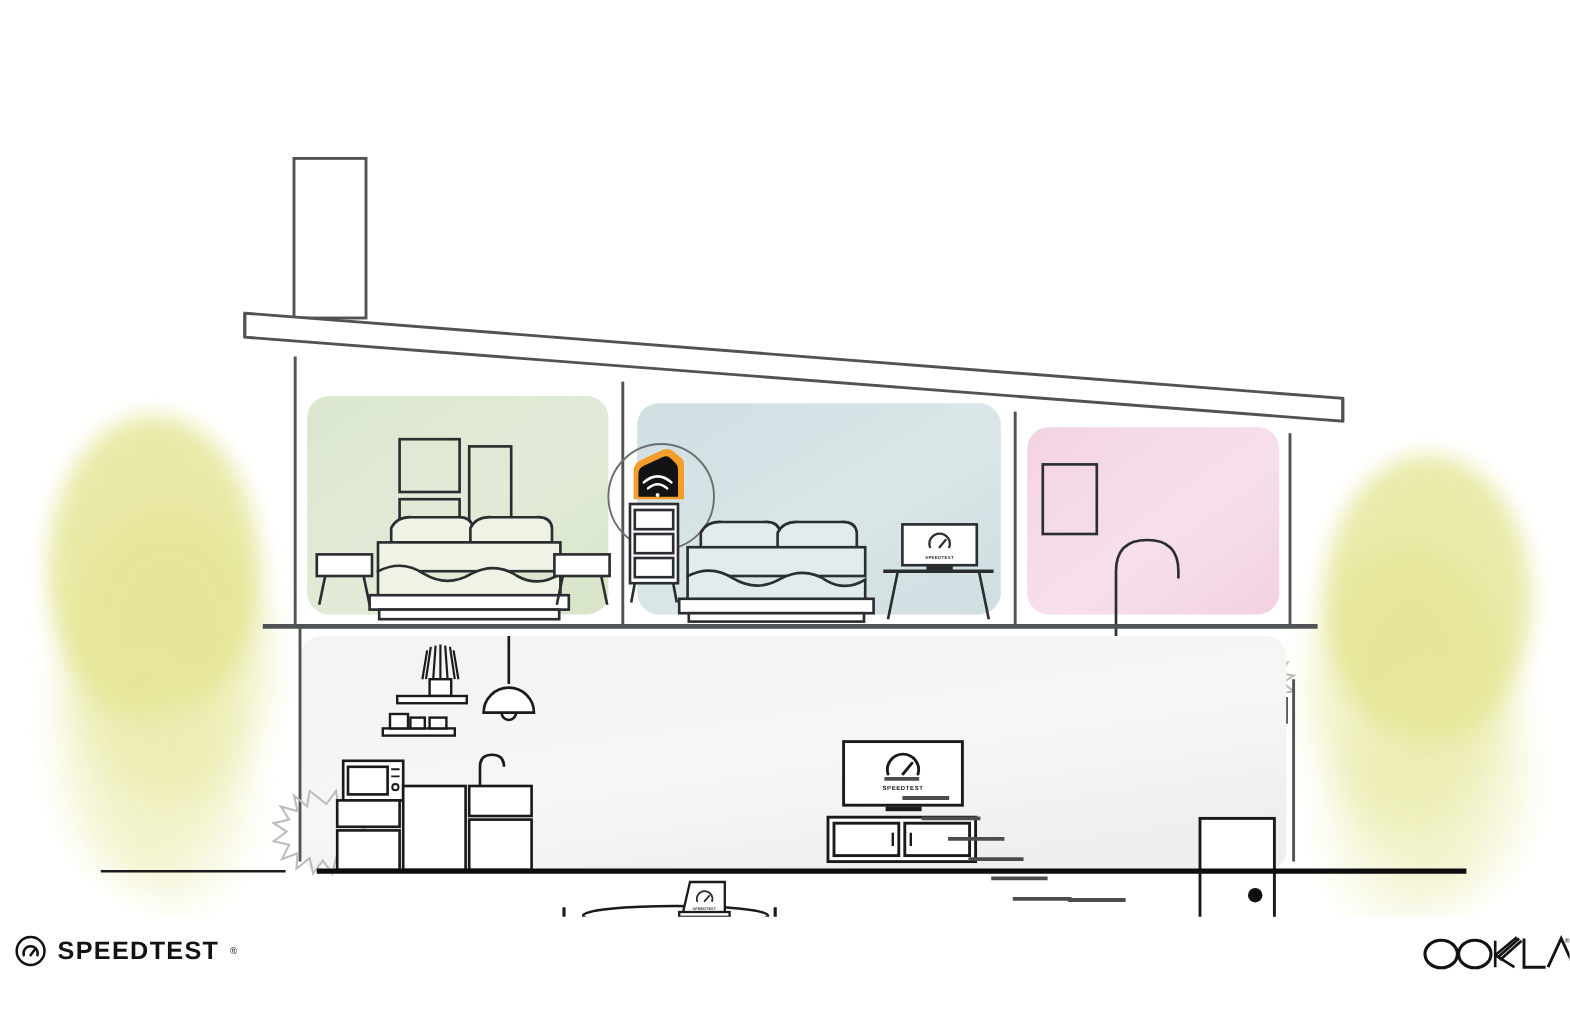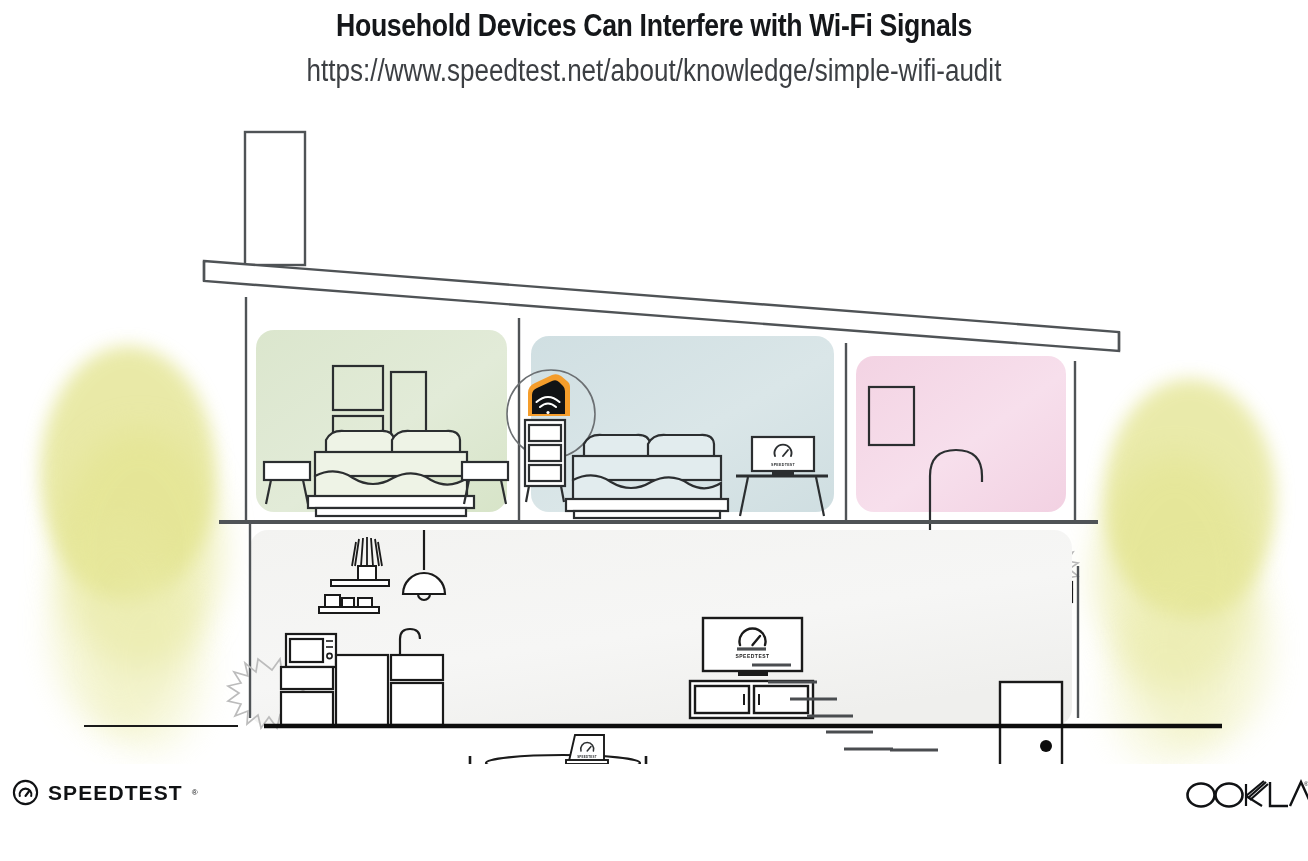--- a/index.html
+++ b/index.html
@@ -86,24 +86,20 @@
     position: absolute;
     right: -4px;
     top: 10px;
   }
 </style>
 </head>
 <body>
 
 <div id="page">
 
-  <div class="header">
-    <div class="title">Household Devices Can Interfere with Wi-Fi Signals</div>
-    <div class="subtitle">https://www.speedtest.net/about/knowledge/simple-wifi-audit</div>
-  </div>
 
   <div class="illustration">
     <svg width="1308" height="660" viewBox="0 0 1308 660" xmlns="http://www.w3.org/2000/svg">
       <defs>
         <filter id="blurSoft" x="-40%" y="-40%" width="180%" height="180%">
           <feGaussianBlur stdDeviation="9"></feGaussianBlur>
         </filter>
         <filter id="blurSofter" x="-40%" y="-40%" width="180%" height="180%">
           <feGaussianBlur stdDeviation="16"></feGaussianBlur>
         </filter>

